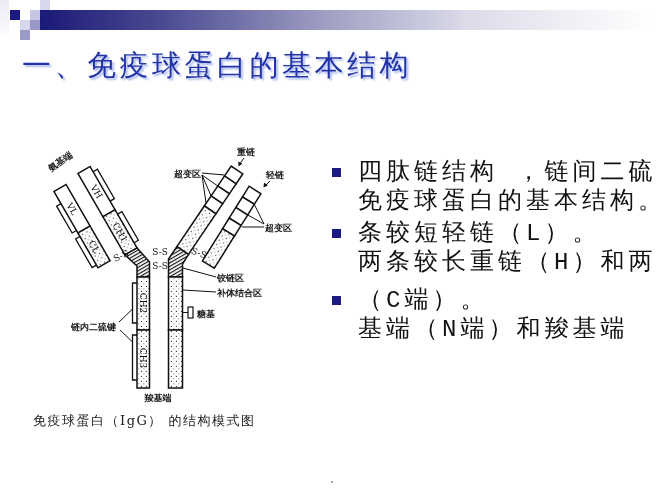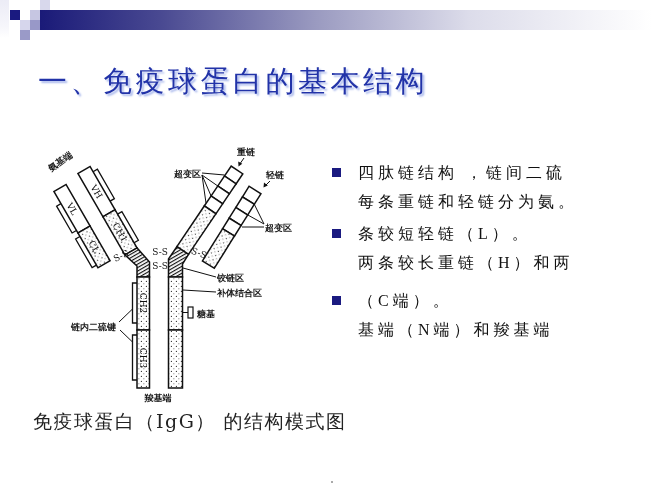--- a/index.html
+++ b/index.html
@@ -3,40 +3,40 @@
 <meta charset="utf-8">
 <style>
   html, body { margin: 0; padding: 0; background: #ffffff; }
   body { width: 667px; height: 500px; position: relative; overflow: hidden; }
   .deco { position: absolute; }
   .sq { position: absolute; width: 10px; height: 10px; }
   .bar { position: absolute; left: 40px; top: 10px; width: 612px; height: 20px;
          background: linear-gradient(to right, #1a1a78 0%, #4a4a92 20%, #9a9ac0 45%, #dcdcea 70%, #ffffff 100%); }
   .strip { position: absolute; left: 0; top: 0; width: 9px; height: 38px;
            background: linear-gradient(to bottom, #ececf6, #f6f6fb 70%, #ffffff); }
-  .title { position: absolute; left: 22px; top: 47px; margin: 16px;
+  .title { position: absolute; left: 22px; top: 47px; margin: 0;
            font-family: "DejaVu Sans", sans-serif; font-size: 29px; font-weight: normal;
            letter-spacing: 3.5px; line-height: 36px; white-space: nowrap;
            color: #2233a8; text-shadow: 2px 2px 2px #a9b8ec; }
   .diagram { position: absolute; left: 0; top: 0; }
   .seg-white { fill: #ffffff; stroke: #111; stroke-width: 1.5; }
   .seg-dots { fill: url(#dots); stroke: #111; stroke-width: 1.5; }
   .seg-hatch { fill: url(#hatch); stroke: #111; stroke-width: 1.5; }
   .bracket { fill: none; stroke: #111; stroke-width: 1.3; }
   .lead { fill: none; stroke: #111; stroke-width: 1; }
   .dom { font-family: "DejaVu Serif", serif; font-size: 9px; fill: #111;
          text-anchor: middle; dominant-baseline: central; }
   .lbl { font-family: "DejaVu Sans", sans-serif; font-size: 9px; font-weight: bold; fill: #1a1a1a; }
   .lbl-c { text-anchor: middle; }
   .caption { position: absolute; left: 33px; top: 409px; font-family: "DejaVu Serif", serif;
-             font-size: 19px; letter-spacing: 1.5px; line-height: 24px; color: #222; white-space: nowrap; }
+             font-size: 13px; letter-spacing: 1.5px; line-height: 24px; color: #222; white-space: nowrap; }
   .bullet { position: absolute; left: 331px; width: 336px; }
   .bullet-sq { position: absolute; left: 1px; top: 10px; width: 9px; height: 9px; background: #1a1a80; }
-  .bullet-text { position: absolute; left: 27px; top: 0; font-family: Liberation Serif, serif;
-                 font-size: 16px; letter-spacing: 4px; line-height: 29px; color: #111; white-space: nowrap; }
+  .bullet-text { position: absolute; left: 27px; top: 0; font-family: Liberation Mono, monospace;
+                 font-size: 24px; letter-spacing: 4px; line-height: 29px; color: #111; white-space: nowrap; }
   .bullet-line { display: block; }
   .dot { position: absolute; left: 331px; top: 481px; width: 2px; height: 2px; background: #aaa; }
 </style>
 </head>
 <body>
 
 <div class="deco" style="left:0;top:0;width:667px;height:42px;">
   <div class="strip"></div>
   <div class="sq" style="left:10px;top:10px;background:#1a1a80;"></div>
   <div class="sq" style="left:20px;top:20px;background:#d6d6ec;"></div>
@@ -159,21 +159,21 @@
     <line class="lead" x1="120" y1="330" x2="132.5" y2="342"></line>
   </g>
 </svg>
 
 <div class="caption">免疫球蛋白（IgG） 的结构模式图</div>
 
 <div class="bullet" style="top:158px;">
   <span class="bullet-sq"></span>
   <div class="bullet-text">
     <span class="bullet-line">四肽链结构 ，链间二硫</span>
-    <span class="bullet-line">每条重链和轻链分为氨。</span>
+    <span class="bullet-line">免疫球蛋白的基本结构。</span>
   </div>
 </div>
 <div class="bullet" style="top:219px;">
   <span class="bullet-sq"></span>
   <div class="bullet-text">
     <span class="bullet-line">条较短轻链（L）。</span>
     <span class="bullet-line">两条较长重链（H）和两</span>
   </div>
 </div>
 <div class="bullet" style="top:286px;">

